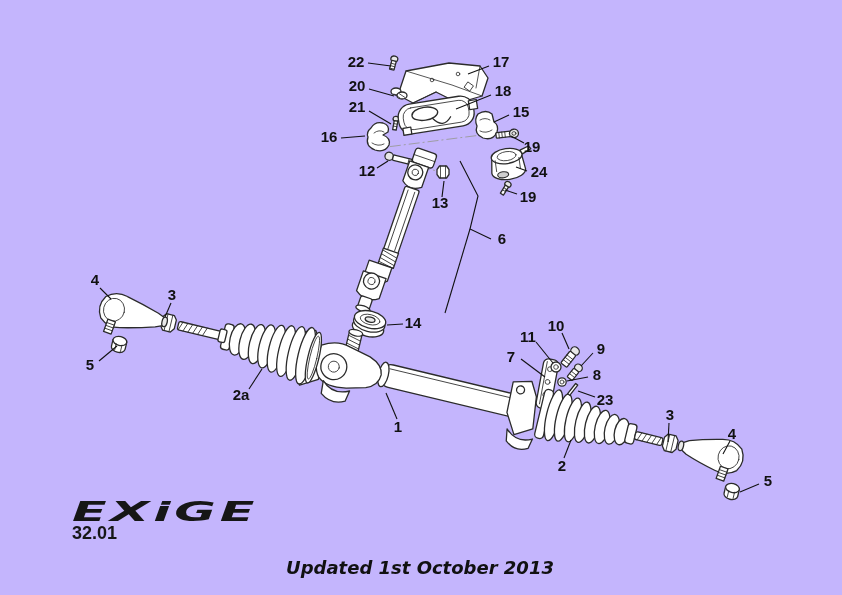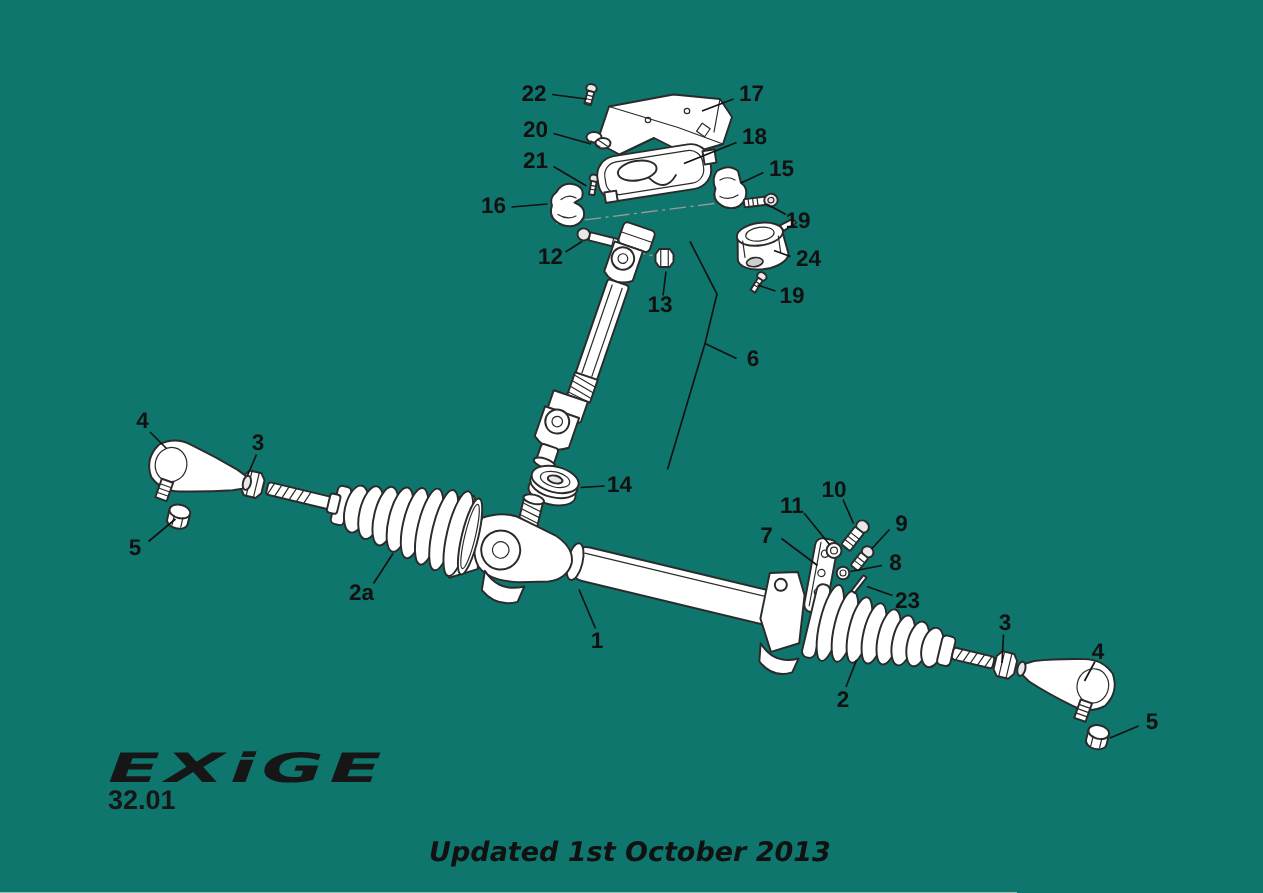--- a/index.html
+++ b/index.html
@@ -1,17 +1,17 @@
 <!DOCTYPE html>
 <html><head>
 <meta charset="utf-8">
 <style>
   html,body{margin:0;padding:0;background:#ffffff;}
   body{width:842px;height:595px;overflow:hidden;font-family:"Liberation Sans",sans-serif;}
-  #stage{position:relative;width:842px;height:595px;background:#0f766e;}
+  #stage{position:relative;width:842px;height:595px;background:#c4b5fd;}
   svg{display:block;}
   .fw{fill:#ffffff;stroke:#2b2b2b;stroke-width:1.3;stroke-linejoin:round;}
   .fg{fill:#e8e8e8;stroke:#2b2b2b;stroke-width:1.3;stroke-linejoin:round;}
   .fd{fill:#cfcfcf;stroke:#2b2b2b;stroke-width:1.1;}
   .ln{fill:none;stroke:#2b2b2b;stroke-width:1.3;stroke-linejoin:round;stroke-linecap:round;}
   .t{stroke-width:0.8;}
   .cl{fill:none;stroke:#9a9a9a;stroke-width:0.9;stroke-dasharray:11 3 2 3;}
   .cl2{fill:none;stroke:#9a9a9a;stroke-width:0.9;stroke-dasharray:2 3;}
   .callout{font:bold 15px "Liberation Sans",sans-serif;fill:#111;text-anchor:middle;}
   .leader{fill:none;stroke:#111;stroke-width:1.1;}

